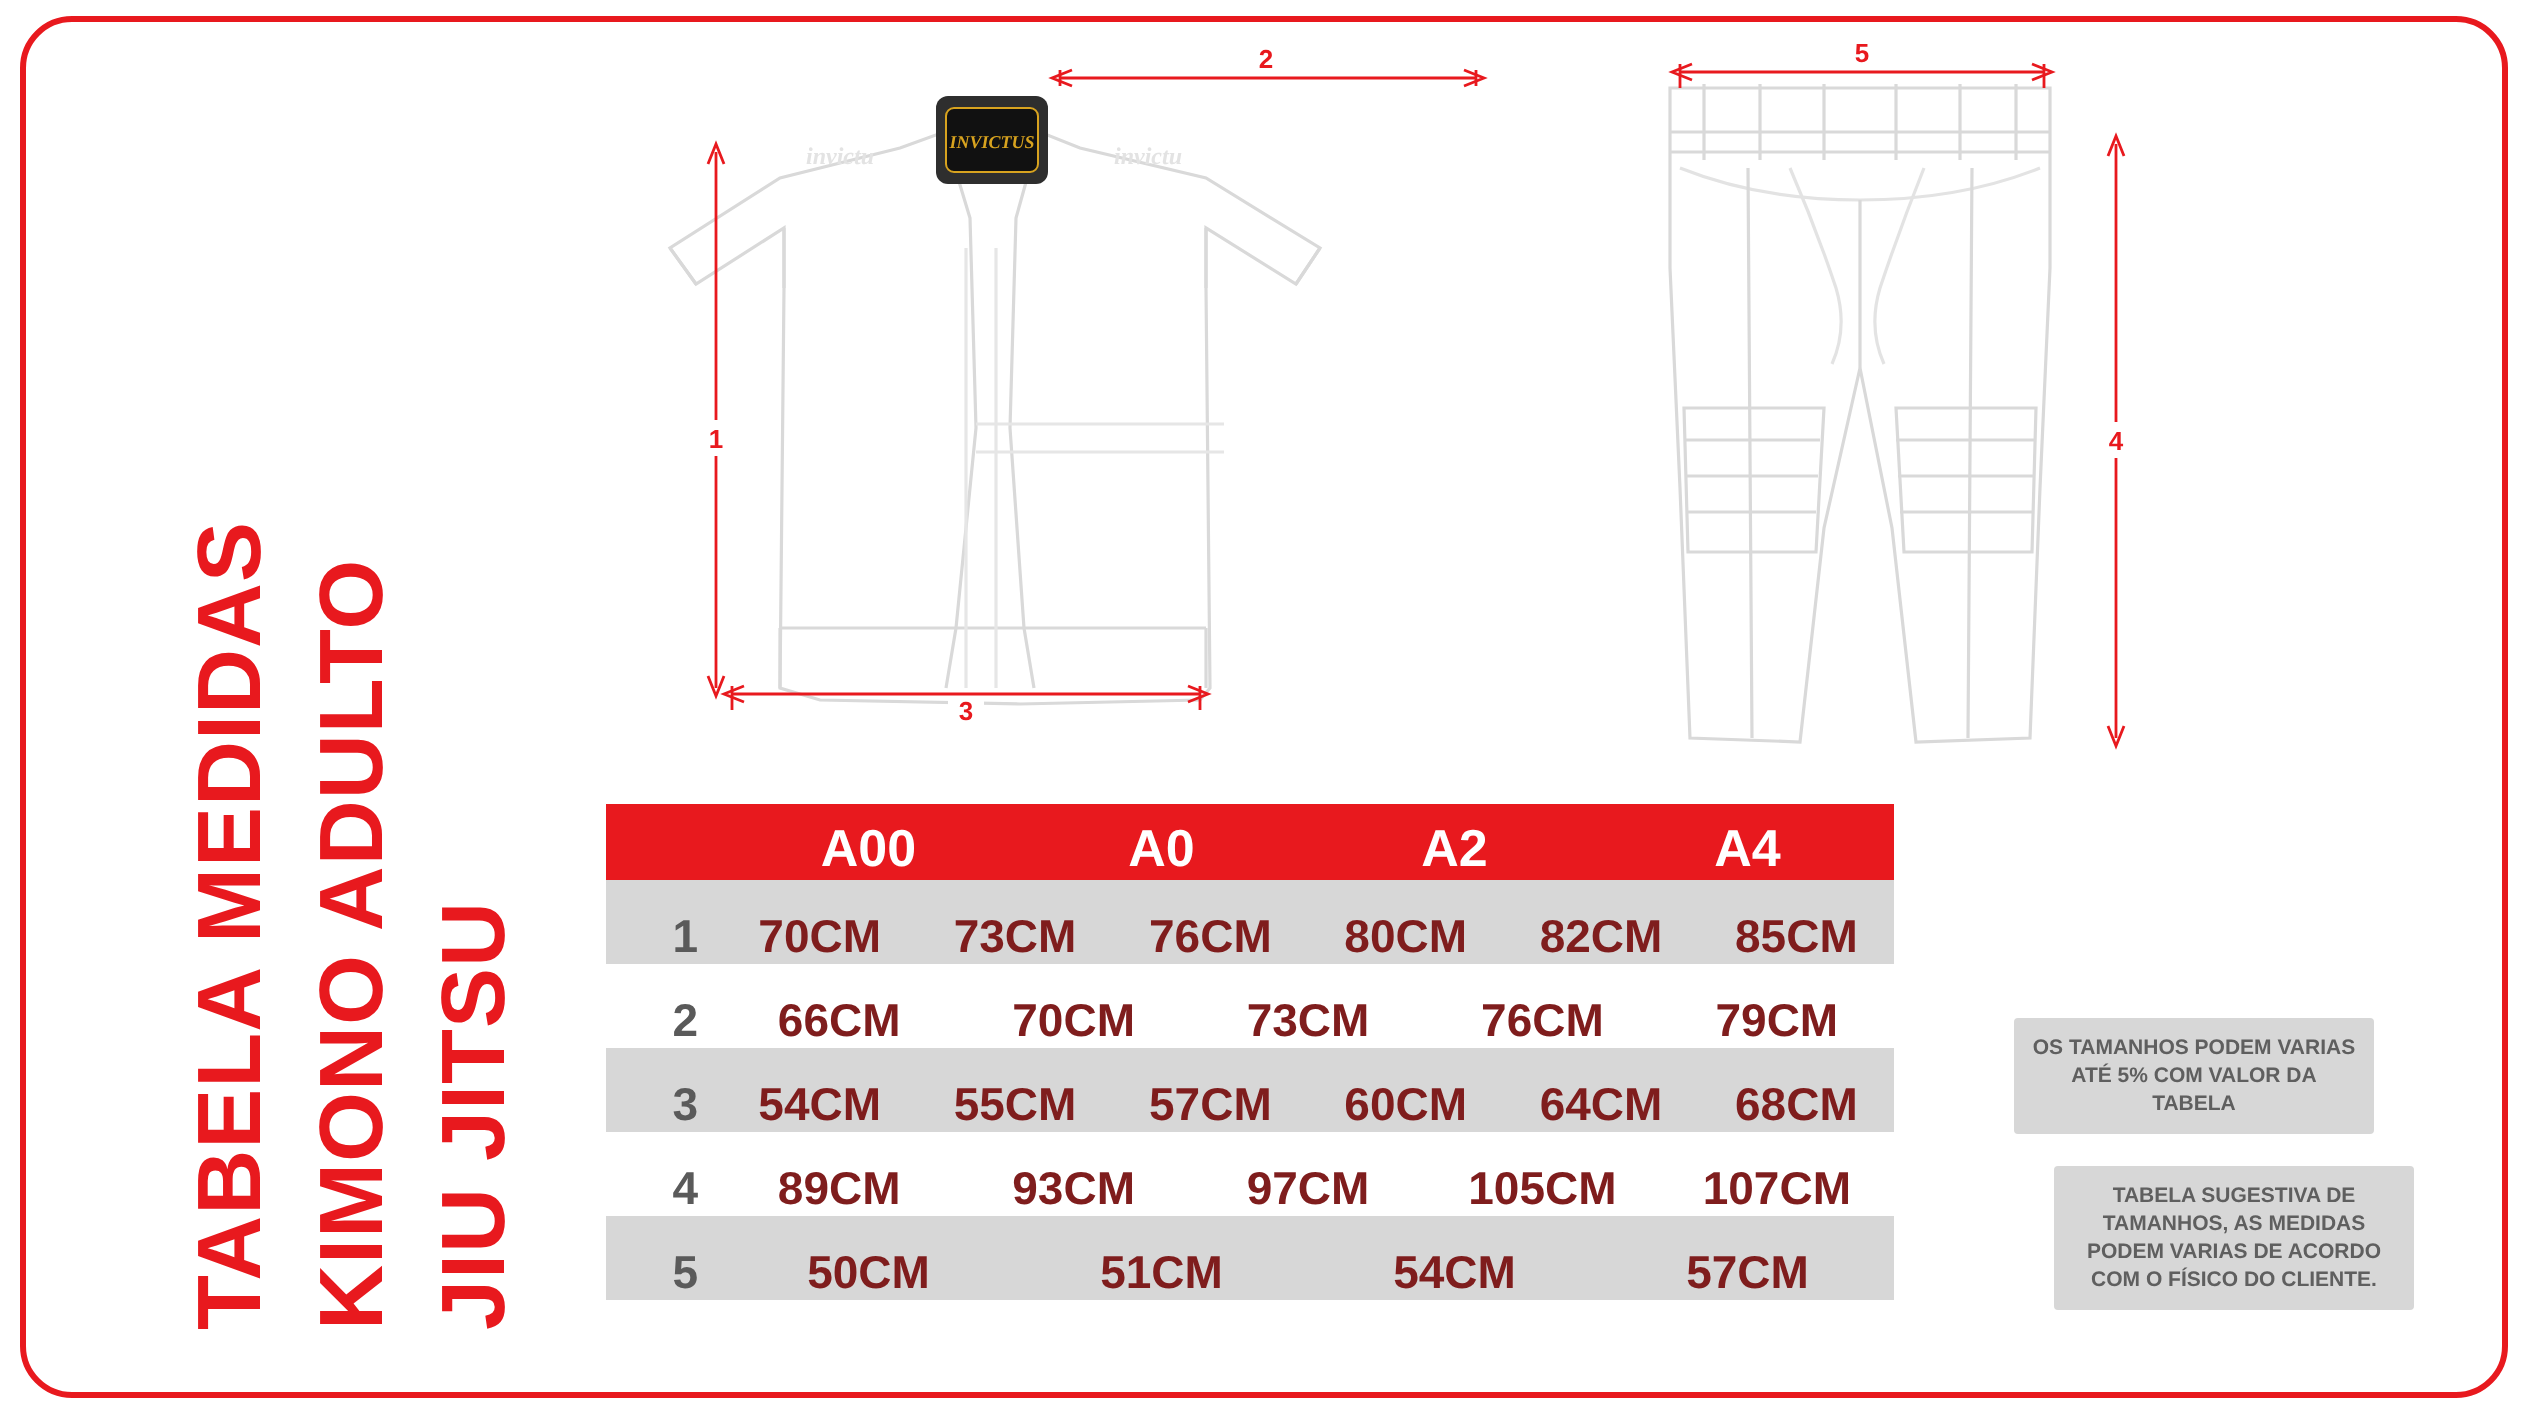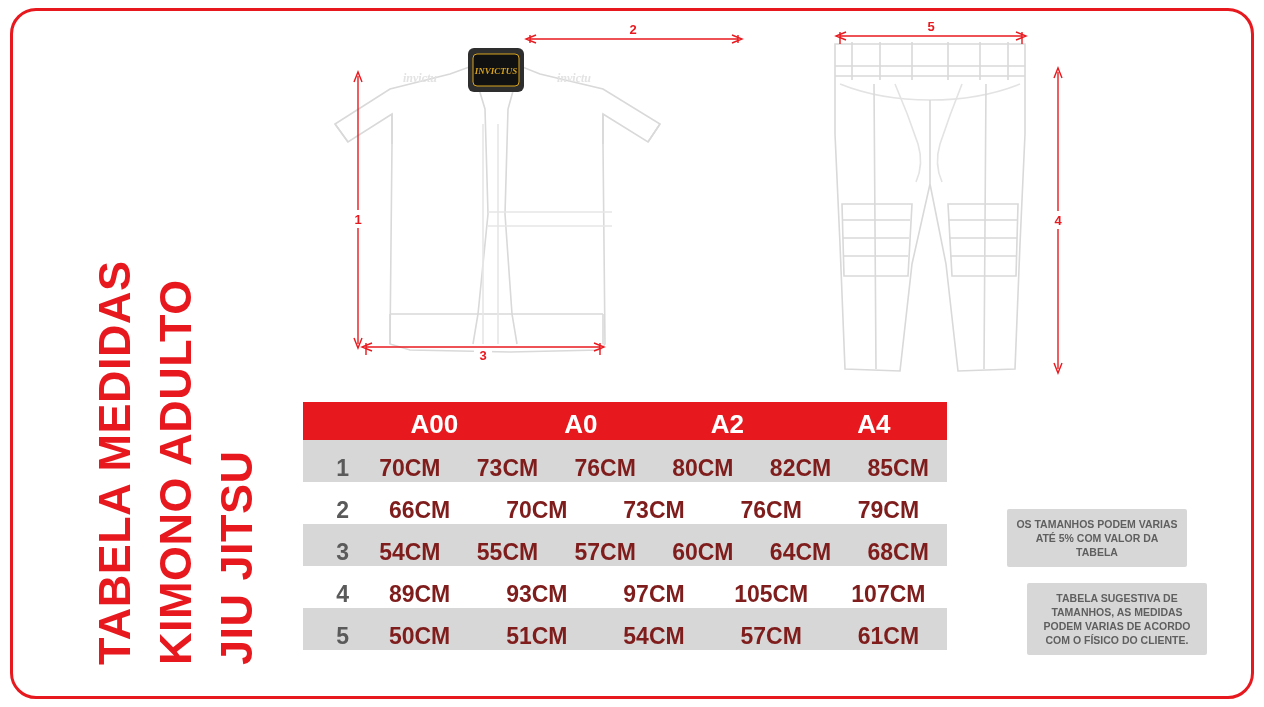--- a/index.html
+++ b/index.html
@@ -271,21 +271,20 @@
       <div class="cell">105CM</div>
       <div class="cell">107CM</div>
     </div>
 
     <div class="trow alt">
       <div class="cell rowlabel">5</div>
       <div class="cell">50CM</div>
       <div class="cell">51CM</div>
       <div class="cell">54CM</div>
       <div class="cell">57CM</div>
-      <div class="cell">61CM</div>
     </div>
   </div>
 
   <div class="note note1">
     <span>OS TAMANHOS PODEM VARIAS ATÉ 5% COM VALOR DA TABELA</span>
   </div>
   <div class="note note2">
     <span>TABELA SUGESTIVA DE TAMANHOS, AS MEDIDAS PODEM VARIAS DE ACORDO COM O FÍSICO DO CLIENTE.</span>
   </div>
 

